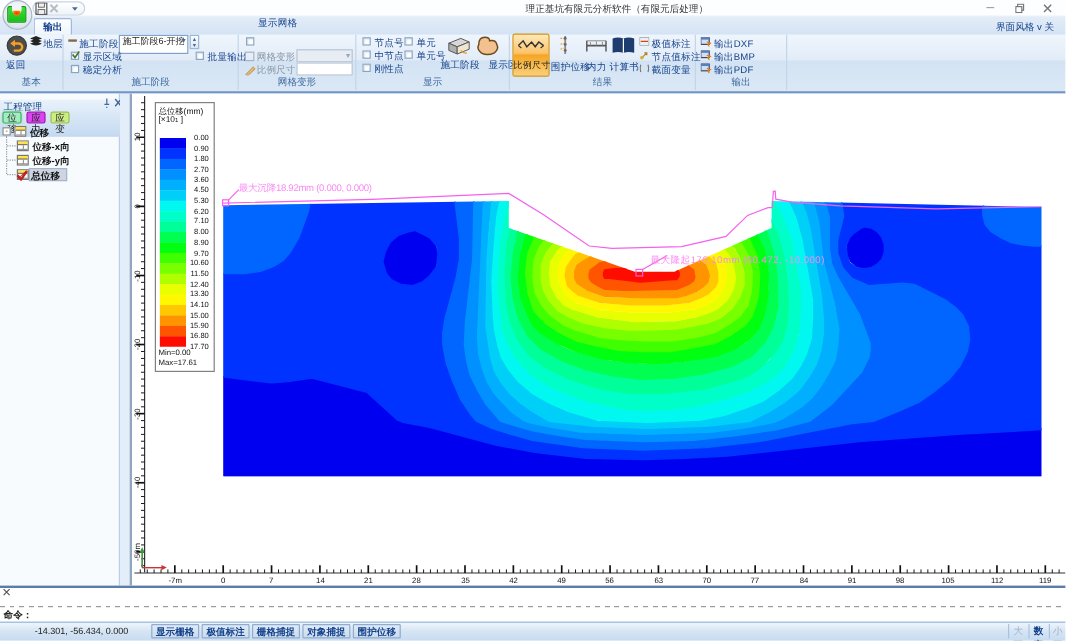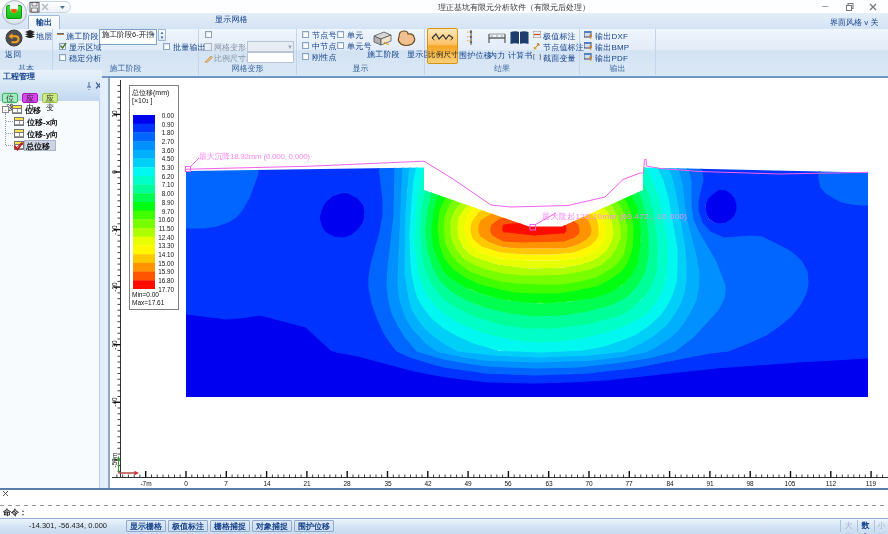--- a/index.html
+++ b/index.html
@@ -24,21 +24,21 @@
 .grplabel{position:absolute;bottom:1px;left:0;right:0;text-align:center;font-size:8px;color:#3e6aa0}
 .rtxt{position:absolute;font-size:8px;color:#15428b;white-space:nowrap;font-weight:normal;letter-spacing:0.2px}
 .gtxt{position:absolute;font-size:8px;color:#8894a5;white-space:nowrap}
 .cb{position:absolute;width:7px;height:7px;background:#fdfefe;border:1px solid #8aa4c4;box-shadow:inset 1px 1px 1px #dce5ef}
 .combo{position:absolute;background:#fff;border:1px solid #7da2ce;font-size:7.5px;color:#222;line-height:10px;padding-left:2px;white-space:nowrap;overflow:hidden}
 .comboarrow{position:absolute;color:#4a6a94;font-size:6px}
 .combogrey{background:#e8edf3;border:1px solid #b6c4d6}
 
 
 #lpanel{left:0;top:78px;width:100px;height:410px;background:#f8fbfe;border-right:1px solid #b9cfe8}
-#lphead{left:0;top:70px;width:102px;height:31px;background:linear-gradient(#e9f2fb,#c3d9f0);color:#15428b;font-size:8px;font-weight:bold;line-height:13px;padding-left:3px}
+#lphead{left:0;top:83px;width:102px;height:31px;background:linear-gradient(#e9f2fb,#c3d9f0);color:#15428b;font-size:8px;font-weight:normal;line-height:13px;padding-left:3px}
 .lpbtn{position:absolute;top:93px;height:10px;font-size:8px;line-height:9px;text-align:center;border-radius:2px}
 .treerow{position:absolute;font-size:8px;color:#111;white-space:nowrap;font-weight:bold}
 .ticon{position:absolute;width:10px;height:9px;background:#fff;border:1px solid #777}
 .ticon i{position:absolute;left:0;top:0;right:0;height:3px;background:#ffe14a;border-bottom:1px solid #777}
 .ticon b{position:absolute;left:3.5px;top:3px;bottom:0;width:1px;background:#999}
 .ticon u{position:absolute;left:0;top:5.5px;right:0;height:1px;background:#999}
 #splitter{left:100px;top:78px;width:8px;height:410px;background:#e4eefa}
 
 #canvas{left:108px;top:78px;width:780px;height:410px;background:#fff;border-left:2px solid #8fa8c0}
 

